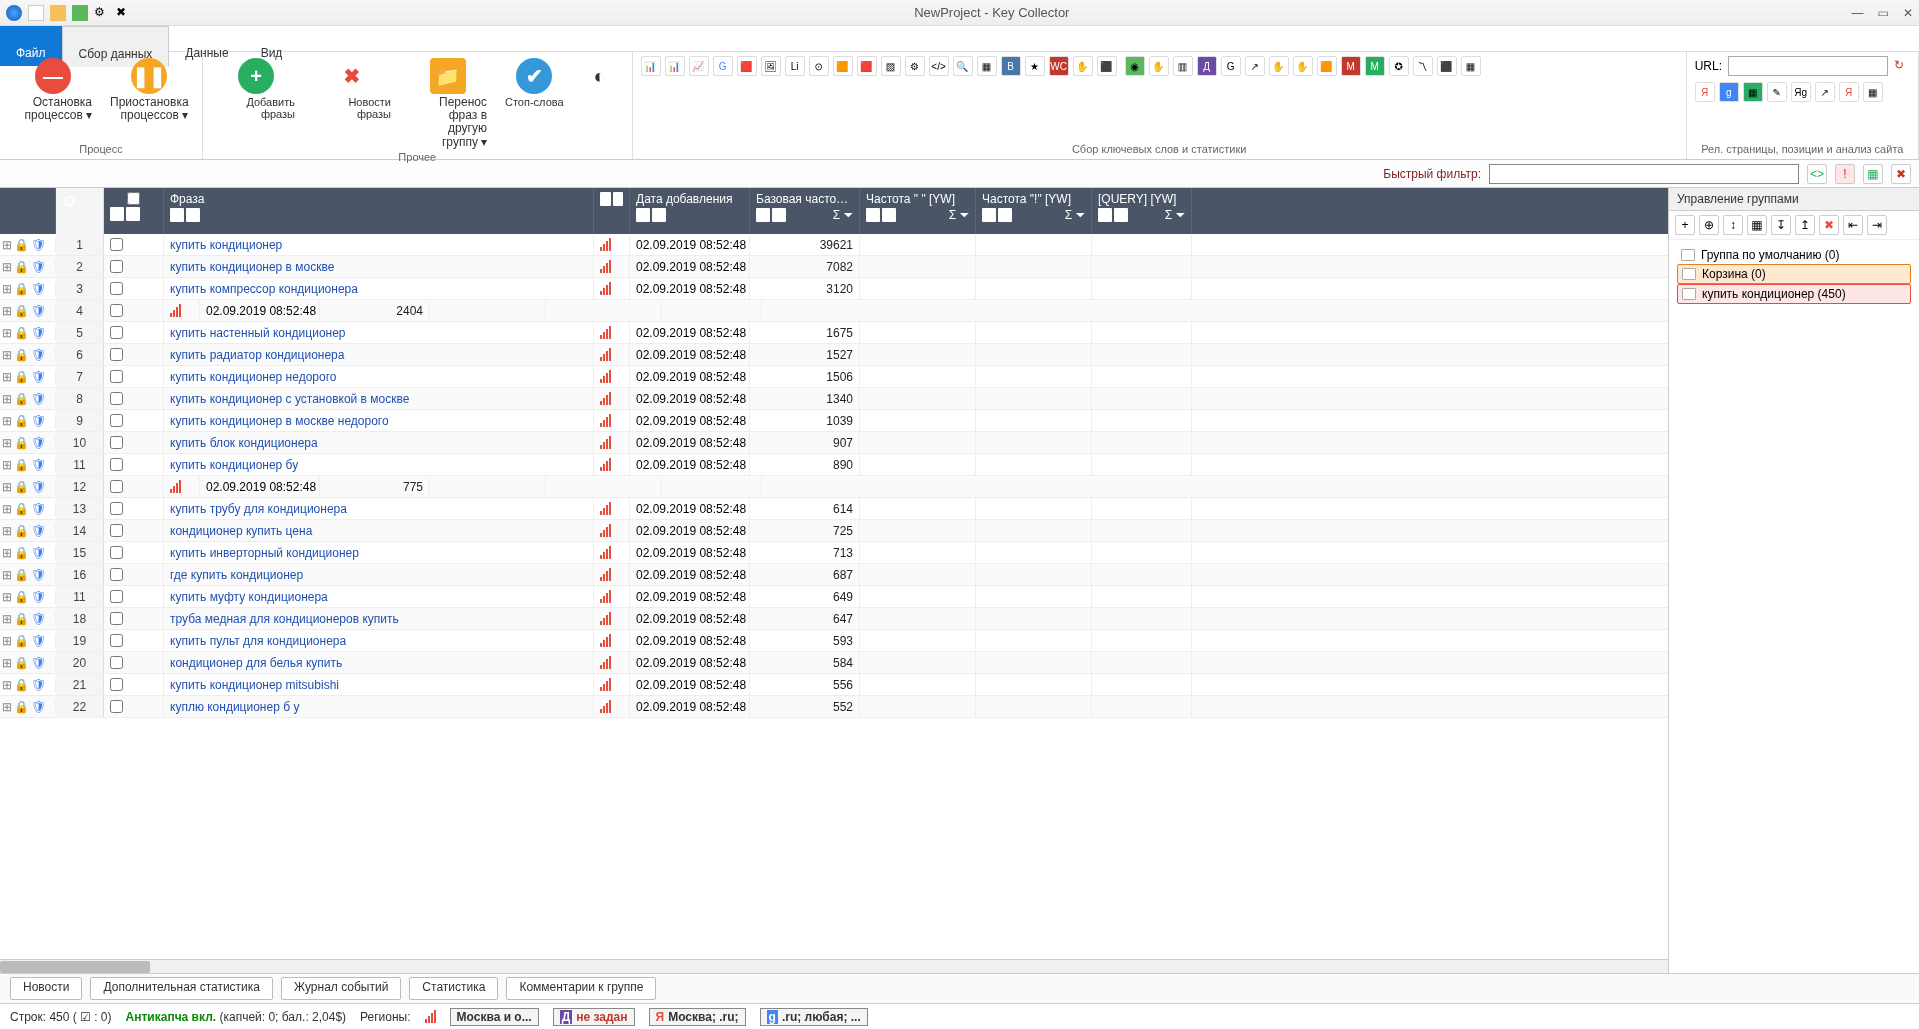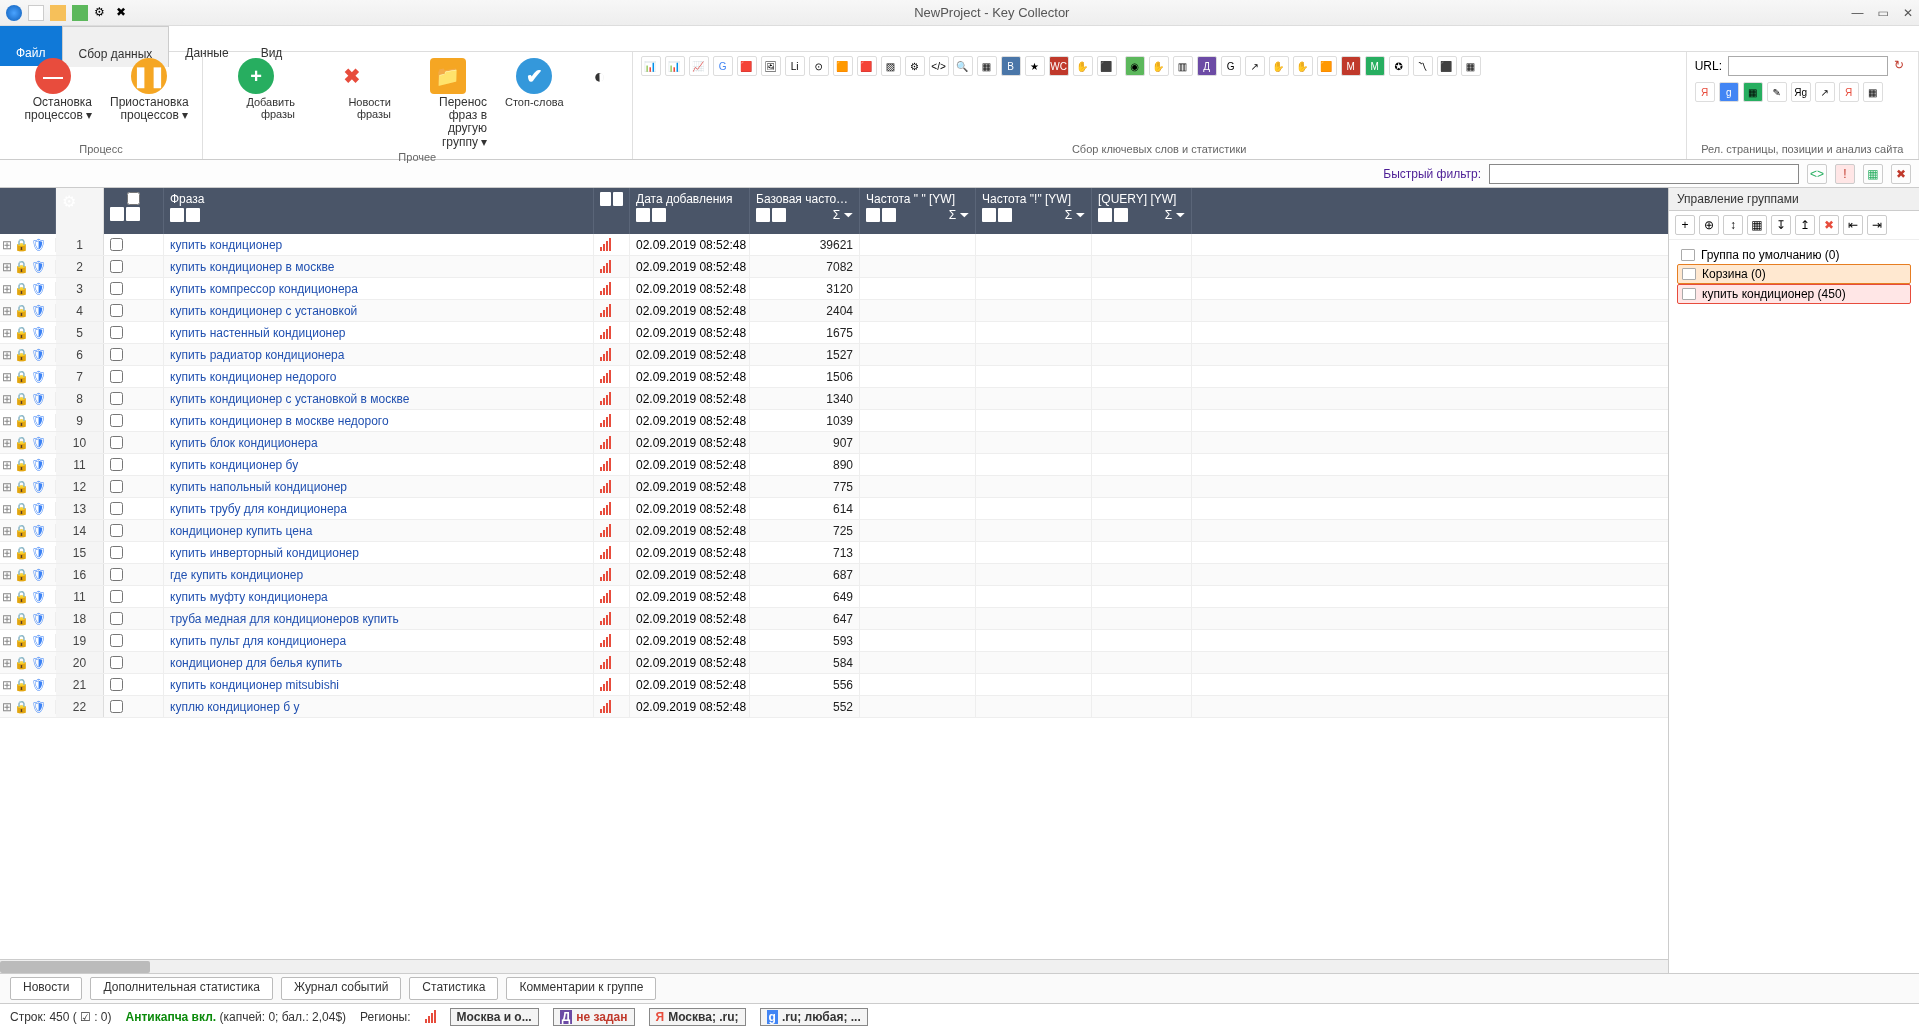--- a/index.html
+++ b/index.html
@@ -23,21 +23,21 @@
 .circle-red { background: #e84c3d; }
 .circle-orange { background: #f5a623; }
 .circle-green { background: #27ae60; }
 .circle-blue { background: #3498db; }
 .icon-grid { display: flex; flex-wrap: wrap; gap: 4px; align-content: flex-start; }
 .icon-small { width: 20px; height: 20px; border: 1px solid #ddd; border-radius: 2px; display:inline-flex;align-items:center;justify-content:center;font-size:10px; }
 .url-row { display:flex; align-items:center; gap:6px; margin-bottom:6px;}
 .url-row input { width:160px; height:20px; border:1px solid #aaa; padding:0 4px;}
 .filterbar { height: 28px; background: #fdfdfd; border-bottom: 1px solid #ccc; display:flex; align-items:center; justify-content:flex-end; padding:0 8px; gap:8px;}
 .filterbar input { width: 310px; height:20px; border: 1px solid #888;}
-.filterbar .lbl { color:#4c1d95;margin-left:37px;}
+.filterbar .lbl { color:#7f1d1d;margin-left:37px;}
 .btn-ico { width:20px; height:20px; border:1px solid #ccc; display:inline-flex;align-items:center;justify-content:center; border-radius:2px; cursor:pointer;}
 .main { display: flex; height: calc(100% - 26px - 26px - 108px - 28px - 30px - 26px); }
 .grid-area { flex:1; display:flex; flex-direction:column; border-right:1px solid #ccc; overflow:hidden;}
 .grid-header { background: #4a5568; color:#fff; display:flex; height:46px; font-size:11px;}
 .gh-cell { border-right:1px solid #5a6578; padding:4px 6px; display:flex; flex-direction:column; gap:2px;}
 .gh-cell .hlabel { white-space:nowrap; overflow:hidden; text-overflow:ellipsis;}
 .gh-icons { display:flex; gap:2px;}
 .gh-icons .hi { width:14px;height:14px; background:#fff; border-radius:1px; display:inline-block;}
 .grid-body { flex:1; overflow:auto; background:#fff;}
 .row { display:flex; height:22px; align-items:center; border-bottom:1px solid #eee;}
@@ -368,23 +368,20 @@
         <div class="row">
           <div class="row-left">
             <span style="color:#888;">⊞</span>
             <span style="color:#ccc;">🔒</span>
             <span class="shield">🛡</span>
           </div>
           <div class="cell num numcol">4</div>
           <div class="cell cb cbcol">
             <input type="checkbox" style="">
           </div>
-          <div class="cell phrase phrasecol">
-            <a>купить кондиционер с установкой</a>
-          </div>
           <div class="cell iconcol">
             <span class="bars">
               <span style="height:4px;"></span>
               <span style="height:7px;"></span>
               <span style="height:10px;"></span>
               <span style="height:13px;"></span>
             </span>
           </div>
           <div class="cell datecol">02.09.2019 08:52:48</div>
           <div class="cell freq freqcol">2404</div>
@@ -583,23 +580,20 @@
         </div>
         <div class="row">
           <div class="row-left">
             <span style="color:#888;">⊞</span>
             <span style="color:#ccc;">🔒</span>
             <span class="shield">🛡</span>
           </div>
           <div class="cell num numcol">12</div>
           <div class="cell cb cbcol">
             <input type="checkbox" style="">
-          </div>
-          <div class="cell phrase phrasecol">
-            <a>купить напольный кондиционер</a>
           </div>
           <div class="cell iconcol">
             <span class="bars">
               <span style="height:4px;"></span>
               <span style="height:7px;"></span>
               <span style="height:10px;"></span>
               <span style="height:13px;"></span>
             </span>
           </div>
           <div class="cell datecol">02.09.2019 08:52:48</div>

